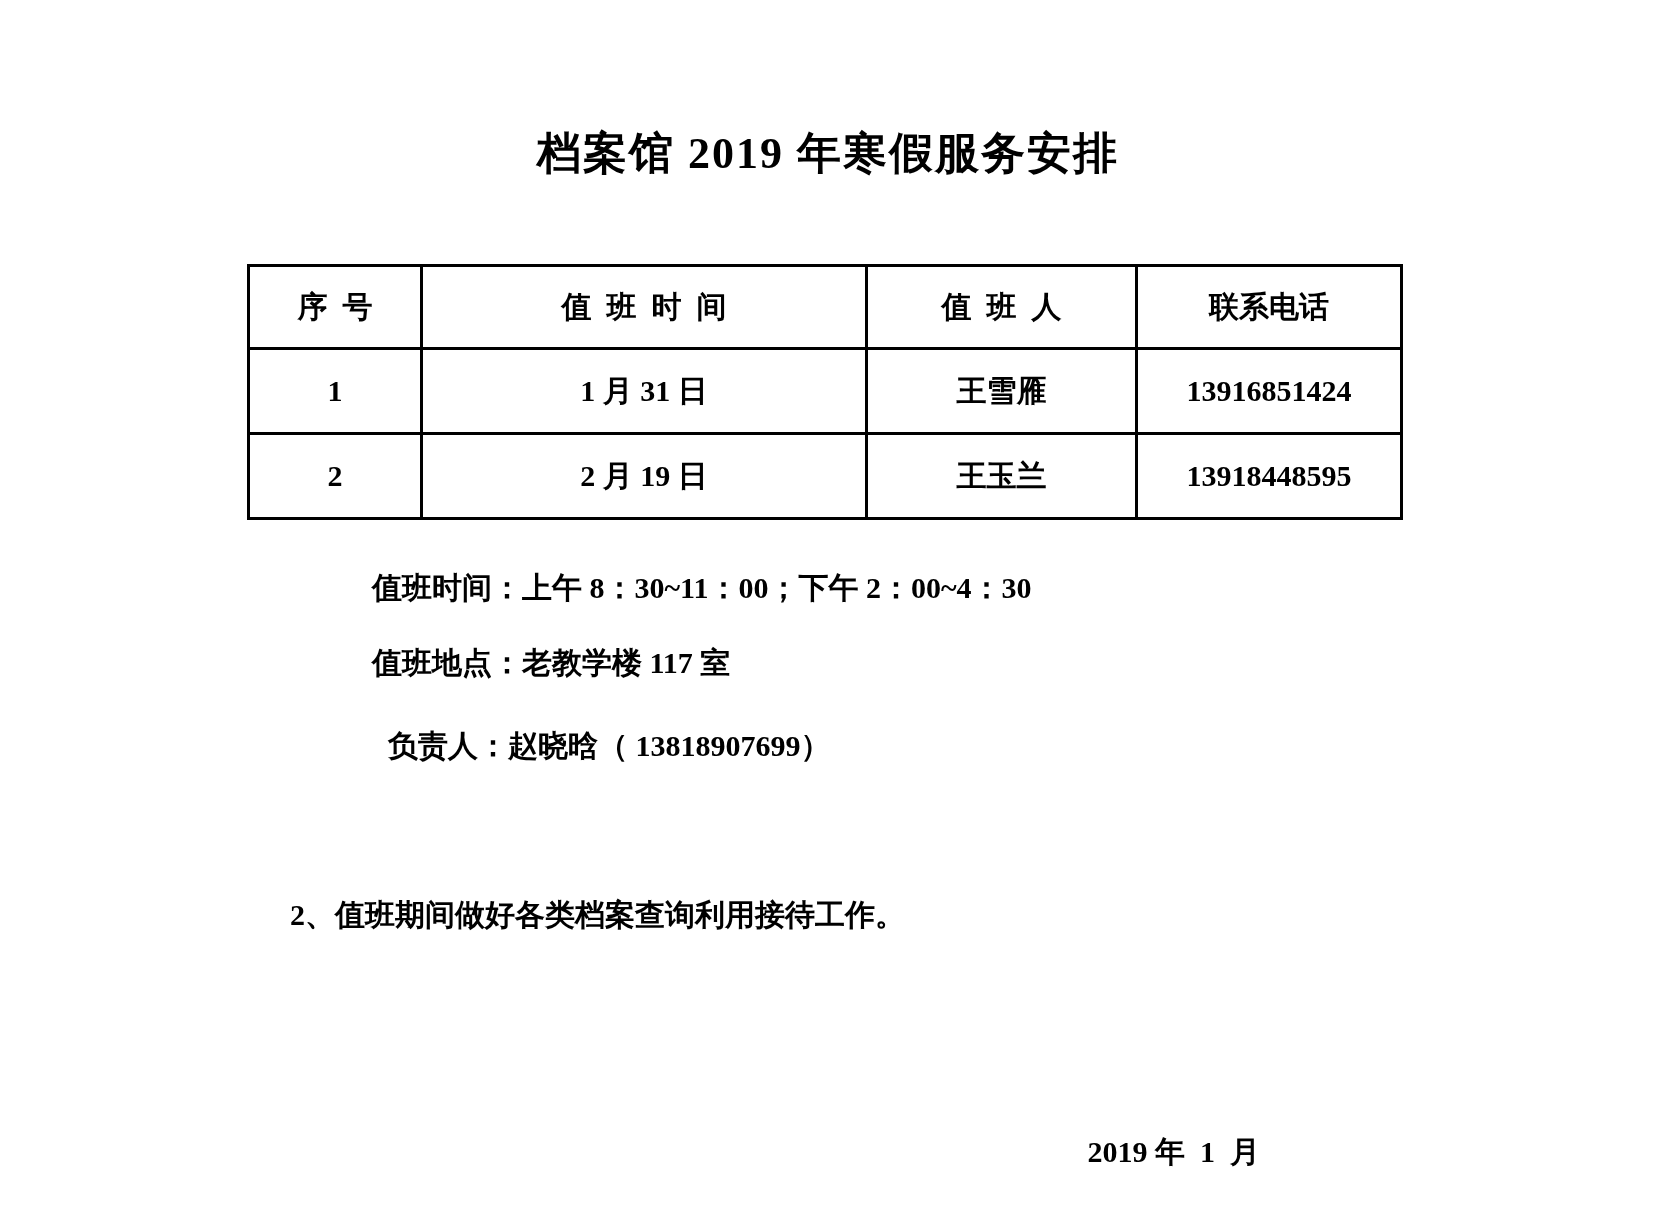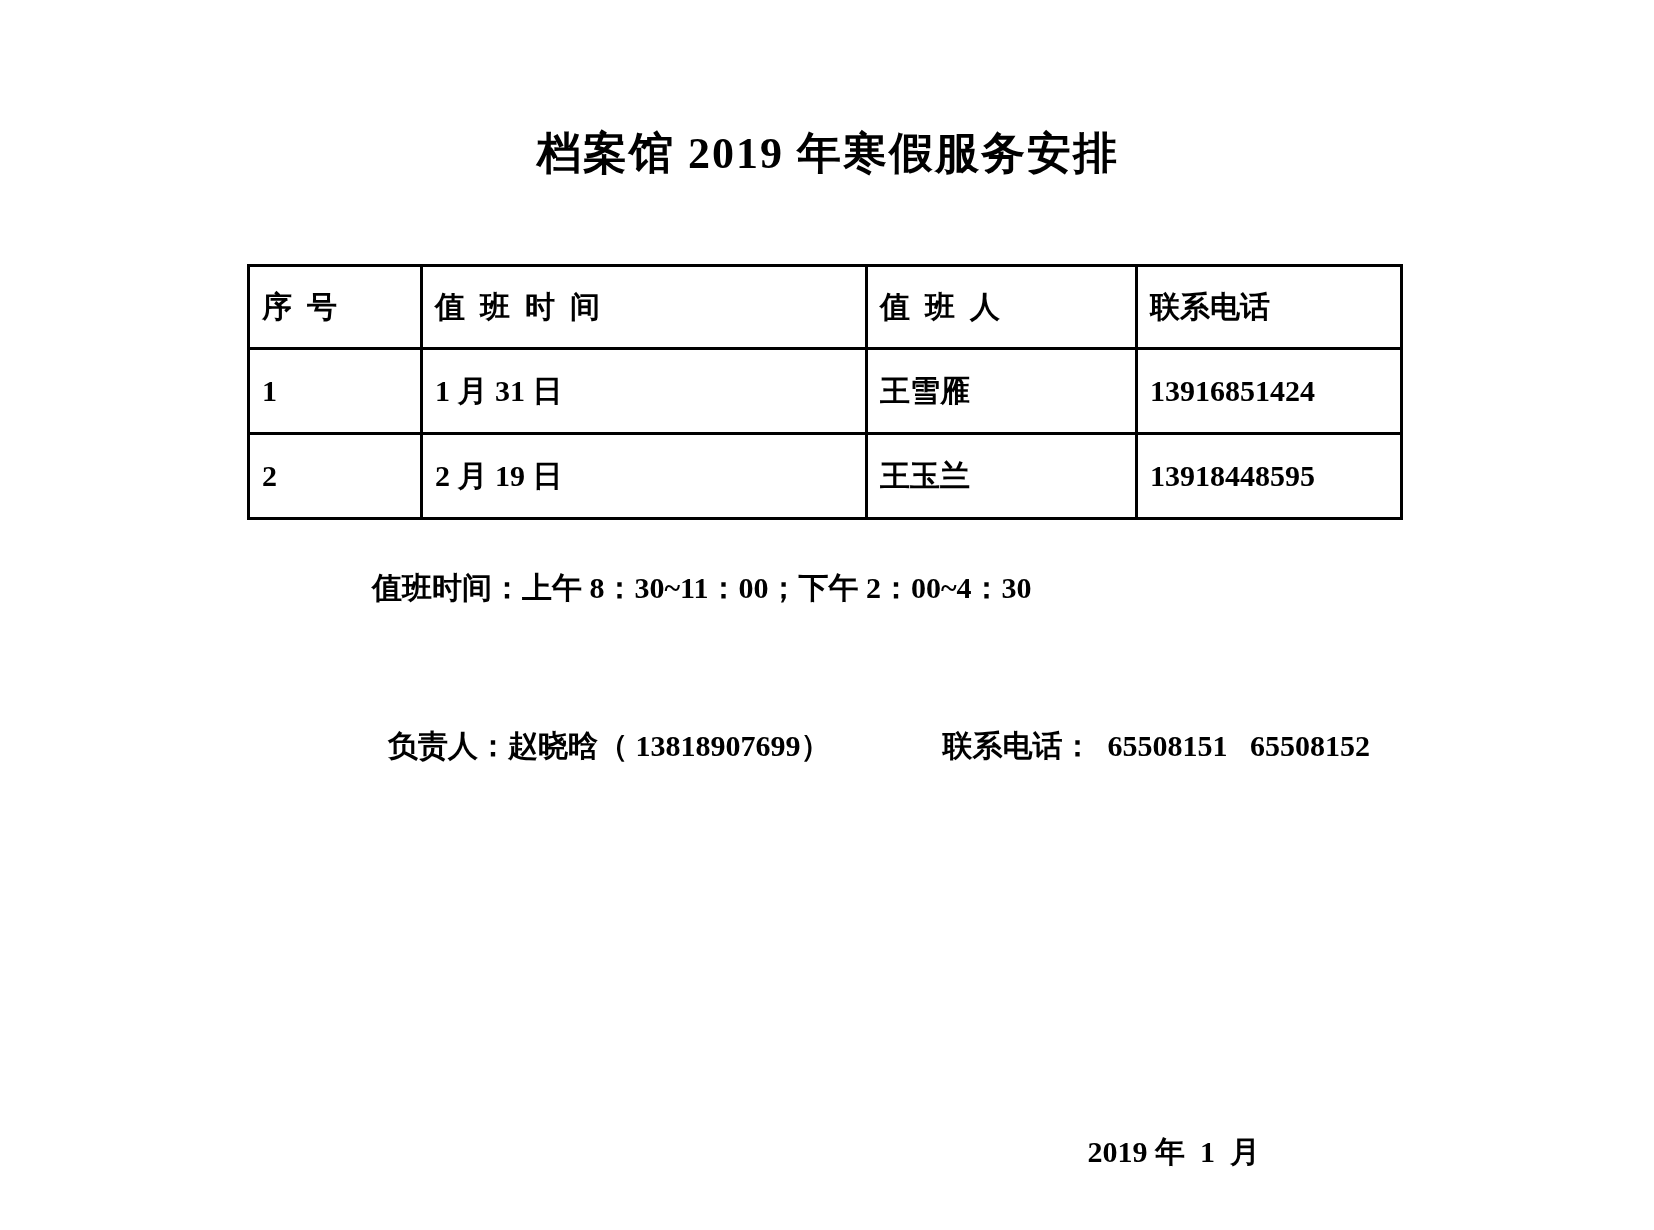--- a/index.html
+++ b/index.html
@@ -30,21 +30,21 @@
   table.duty-table {
     position: absolute;
     left: 207px; top: 224px;
     width: 1153px;
     border-collapse: collapse;
     table-layout: fixed;
   }
   table.duty-table th,
   table.duty-table td {
     border: 3px solid #000000;
-    text-align: left;
+    text-align: center;
     vertical-align: middle;
     font-size: 30px;
     font-weight: bold;
     white-space: pre-wrap;
   }
   table.duty-table thead tr { height: 83px; }
   table.duty-table tbody tr { height: 85px; }
   .col-no     { width: 173px; }
   .col-date   { width: 445px; }
   .col-person { width: 270px; }
@@ -108,22 +108,23 @@
         <td>2</td>
         <td>2 月 19 日</td>
         <td>王玉兰</td>
         <td>13918448595</td>
       </tr>
     </tbody>
   </table>
 
   <p class="note note-time">值班时间：上午 8：30~11：00；下午 2：00~4：30</p>
 
+  <p class="note note-place">值班地点：老教学楼 117 室</p>
 
   <div class="note note-manager">
     <span>负责人：赵晓晗（ 13818907699）</span>
-    <span>联系电话：  65508151   65508152</span>
   </div>
 
+  <p class="rule rule-2">2、值班期间做好各类档案查询利用接待工作。</p>
 
   <p class="footer-date">2019 年  1  月</p>
 
 </div>
 
 </body></html>

